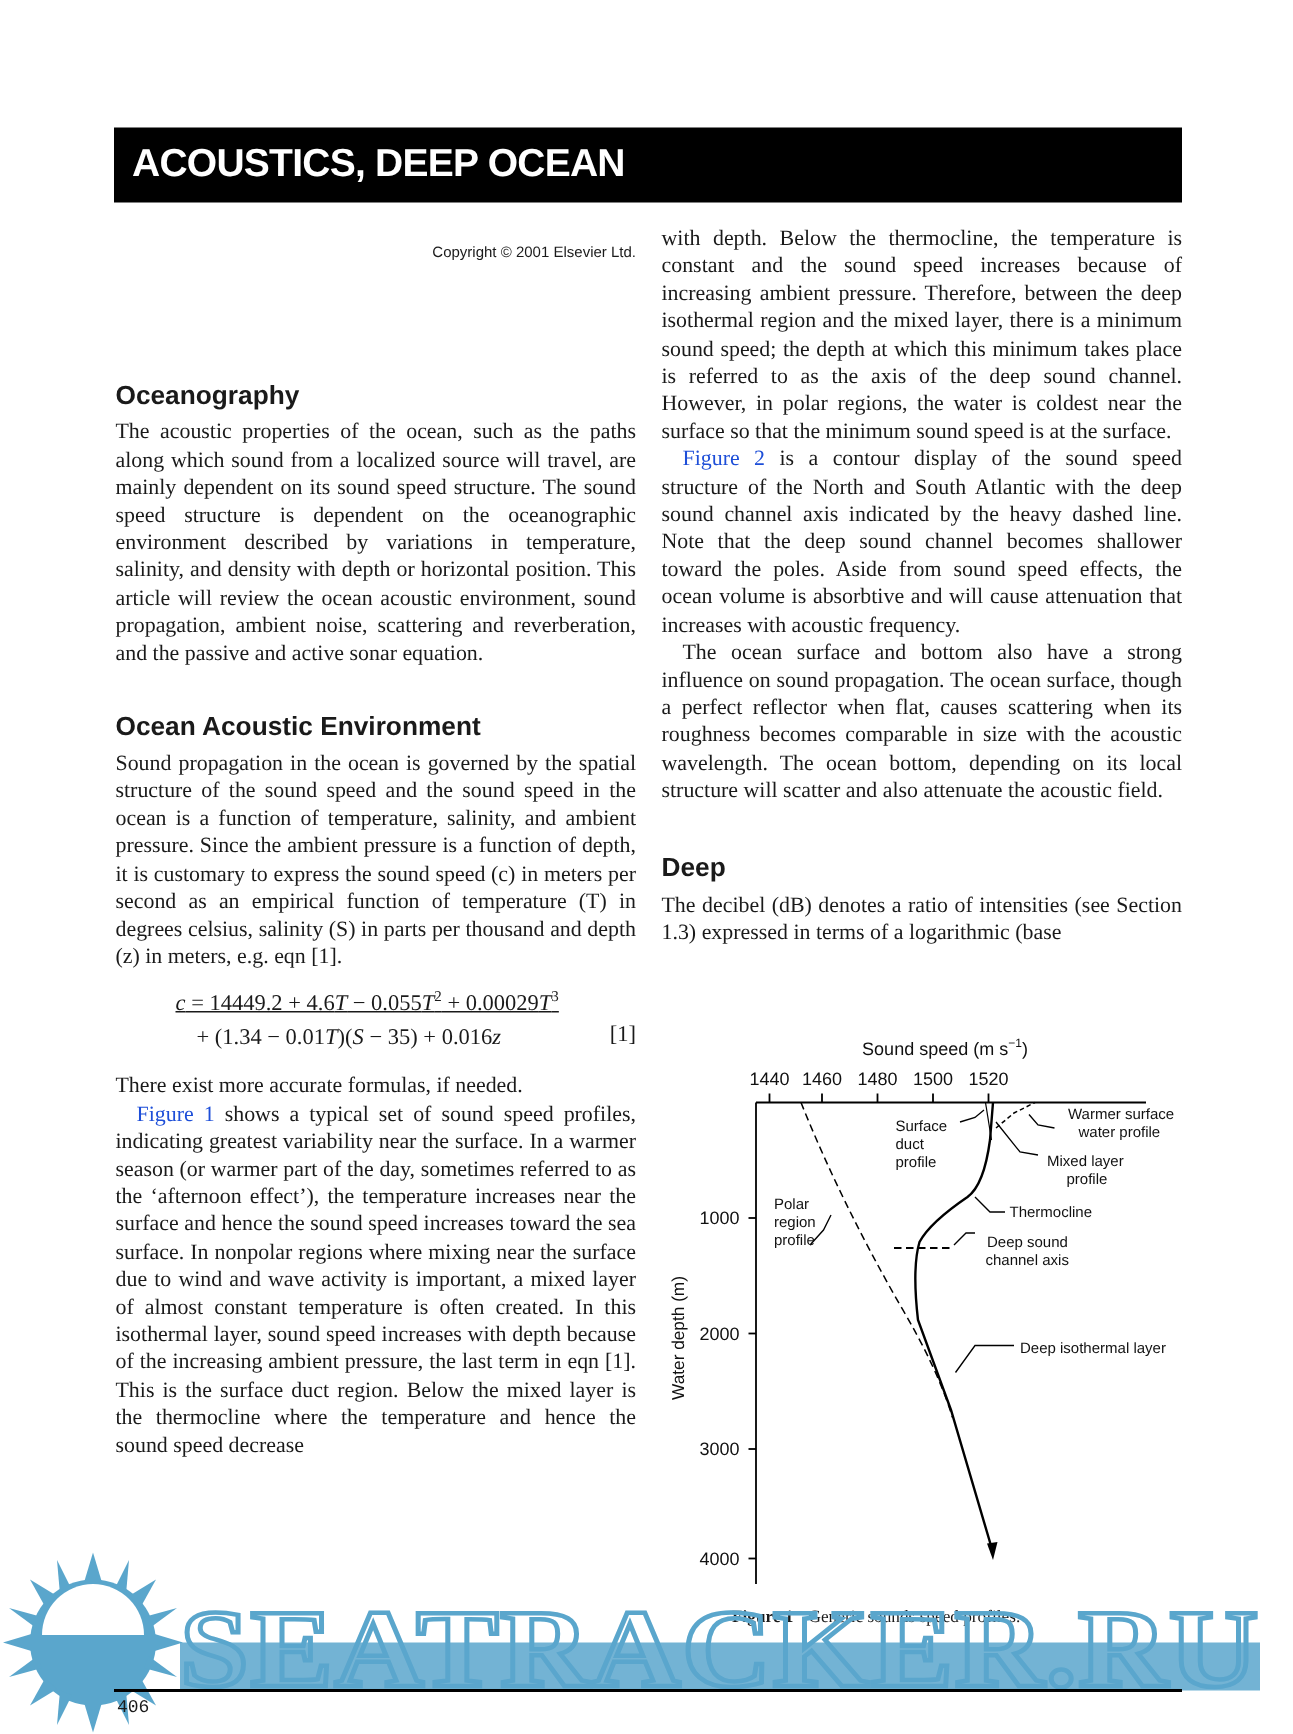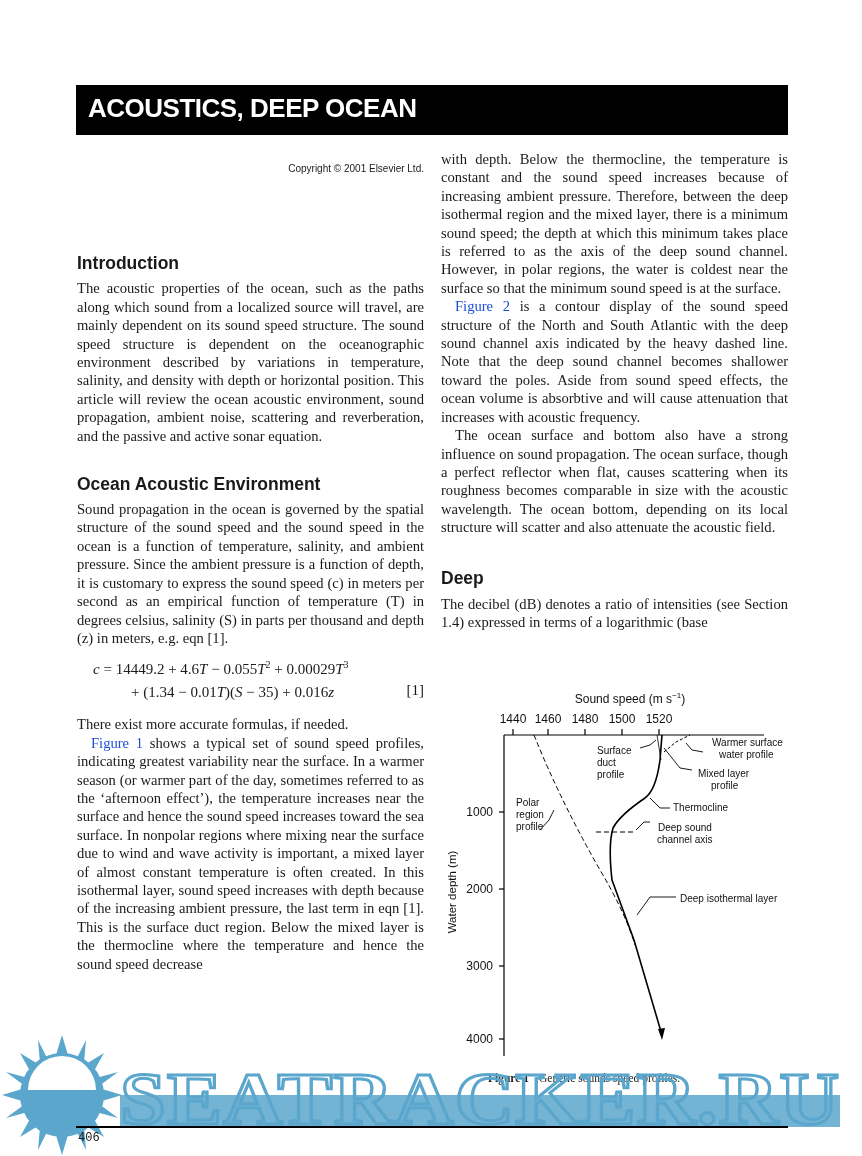--- a/index.html
+++ b/index.html
@@ -11,21 +11,21 @@
   .col-left { left:77px; top:150px; width:347px; }
   .col-right { left:441px; top:150px; width:347px; }
   .author { font-family:"Liberation Sans", sans-serif; font-size:12.6px; line-height:16.6px; text-align:left; margin:0; }
   .author b { font-weight:bold; }
   .copyright { font-family:"Liberation Sans", sans-serif; font-size:10px; margin-top:10px; text-align:right; }
   h2 { font-family:"Liberation Sans", sans-serif; font-weight:bold; font-size:17.5px; margin:0; line-height:22px; }
   p { margin:0; }
   .indent { text-indent:14px; }
   .link { color:#1d4ed8; }
   .eqn { font-family:"Liberation Serif", serif; font-size:15px; line-height:21px; position:relative; height:44px; margin:12px 0 12px 0; }
-  .eqn .l1 { position:absolute; left:16px; top:0; white-space:nowrap; }
+  .eqn .l1 { position:absolute; left:40px; top:0; white-space:nowrap;text-decoration:underline; }
   .eqn .l2 { position:absolute; left:54px; top:23px; white-space:nowrap; }
   .eqn .num { position:absolute; right:0; top:21px; }
   .eqn i { font-style:italic; }
   sup { font-size:10px; line-height:0; }
   .figure { position:absolute; left:440px; top:688px; width:350px; height:400px; font-family:"Liberation Sans", sans-serif; }
   .fig-caption { position:absolute; left:440px; top:1072px; font-family:Liberation Serif, serif; font-size:11.5px;margin-left:48px; }
   .fig-caption b { margin-right:10px; }
   .footer-rule { position:absolute; left:76px; top:1126px; width:712px; height:1.5px; background:#000; }
   .page-num { position:absolute; left:78px; top:1131px; font-family:Liberation Mono, monospace; font-size:12px; }
   .watermark { position:absolute; left:0; top:1030px; width:862px; height:126px; pointer-events:none; }
@@ -35,21 +35,21 @@
 
 <div class="page">
 
   <div class="title-bar">
     <div class="title-text">ACOUSTICS, DEEP OCEAN</div>
   </div>
 
   <div class="col col-left">
     <div class="copyright">Copyright © 2001 Elsevier Ltd.</div>
 
-    <h2 style="margin-top:74px;">Introduction</h2>
+    <h2 style="margin-top:74px;">Oceanography</h2>
     <p style="margin-top:5px;">The acoustic properties of the ocean, such as the paths along which sound from a localized source will travel, are mainly dependent on its sound speed structure. The sound speed structure is dependent on the oceanographic environment described by variations in temperature, salinity, and density with depth or horizontal position. This article will review the ocean acoustic environment, sound propagation, ambient noise, scattering and reverberation, and the passive and active sonar equation.</p>
 
     <h2 style="margin-top:28px;">Ocean Acoustic Environment</h2>
     <p style="margin-top:5px;">Sound propagation in the ocean is governed by the spatial structure of the sound speed and the sound speed in the ocean is a function of temperature, salinity, and ambient pressure. Since the ambient pressure is a function of depth, it is customary to express the sound speed (c) in meters per second as an empirical function of temperature (T) in degrees celsius, salinity (S) in parts per thousand and depth (z) in meters, e.g. eqn [1].</p>
 
     <div class="eqn">
       <span class="l1"><i>c</i> = 14449.2 + 4.6<i>T</i> − 0.055<i>T</i><sup>2</sup> + 0.00029<i>T</i><sup>3</sup></span>
       <span class="l2">+ (1.34 − 0.01<i>T</i>)(<i>S</i> − 35) + 0.016<i>z</i></span>
       <span class="num">[1]</span>
     </div>
@@ -57,21 +57,21 @@
     <p>There exist more accurate formulas, if needed.</p>
     <p class="indent"><span class="link">Figure 1</span><span> shows a typical set of sound speed profiles, indicating greatest variability near the surface. In a warmer season (or warmer part of the day, sometimes referred to as the ‘afternoon effect’), the temperature increases near the surface and hence the sound speed increases toward the sea surface. In nonpolar regions where mixing near the surface due to wind and wave activity is important, a mixed layer of almost constant temperature is often created. In this isothermal layer, sound speed increases with depth because of the increasing ambient pressure, the last term in eqn [1]. This is the surface duct region. Below the mixed layer is the thermocline where the temperature and hence the sound speed decrease</span></p>
   </div>
 
   <div class="col col-right">
     <p>with depth. Below the thermocline, the temperature is constant and the sound speed increases because of increasing ambient pressure. Therefore, between the deep isothermal region and the mixed layer, there is a minimum sound speed; the depth at which this minimum takes place is referred to as the axis of the deep sound channel. However, in polar regions, the water is coldest near the surface so that the minimum sound speed is at the surface.</p>
     <p class="indent"><span class="link">Figure 2</span><span> is a contour display of the sound speed structure of the North and South Atlantic with the deep sound channel axis indicated by the heavy dashed line. Note that the deep sound channel becomes shallower toward the poles. Aside from sound speed effects, the ocean volume is absorbtive and will cause attenuation that increases with acoustic frequency.</span></p>
     <p class="indent">The ocean surface and bottom also have a strong influence on sound propagation. The ocean surface, though a perfect reflector when flat, causes scattering when its roughness becomes comparable in size with the acoustic wavelength. The ocean bottom, depending on its local structure will scatter and also attenuate the acoustic field.</p>
 
     <h2 style="margin-top:30px;">Deep</h2>
-    <p style="margin-top:6px;">The decibel (dB) denotes a ratio of intensities (see Section 1.4) expressed in terms of a logarithmic (base</p>
+    <p style="margin-top:6px;">The decibel (dB) denotes a ratio of intensities (see Section 1.3) expressed in terms of a logarithmic (base</p>
   </div>
 
   <svg class="figure" viewBox="440 688 350 400" width="350" height="400" style="left:440px; top:688px;">
 
     <text x="630" y="703" font-size="12" text-anchor="middle" font-family="Liberation Sans, sans-serif" fill="#111">
       <tspan>Sound speed (m s</tspan><tspan dy="-5" font-size="8">−1</tspan><tspan dy="5">)</tspan>
     </text>
 
     <g font-size="12" text-anchor="middle" font-family="Liberation Sans, sans-serif" fill="#111">
       <text x="513" y="723">1440</text>

